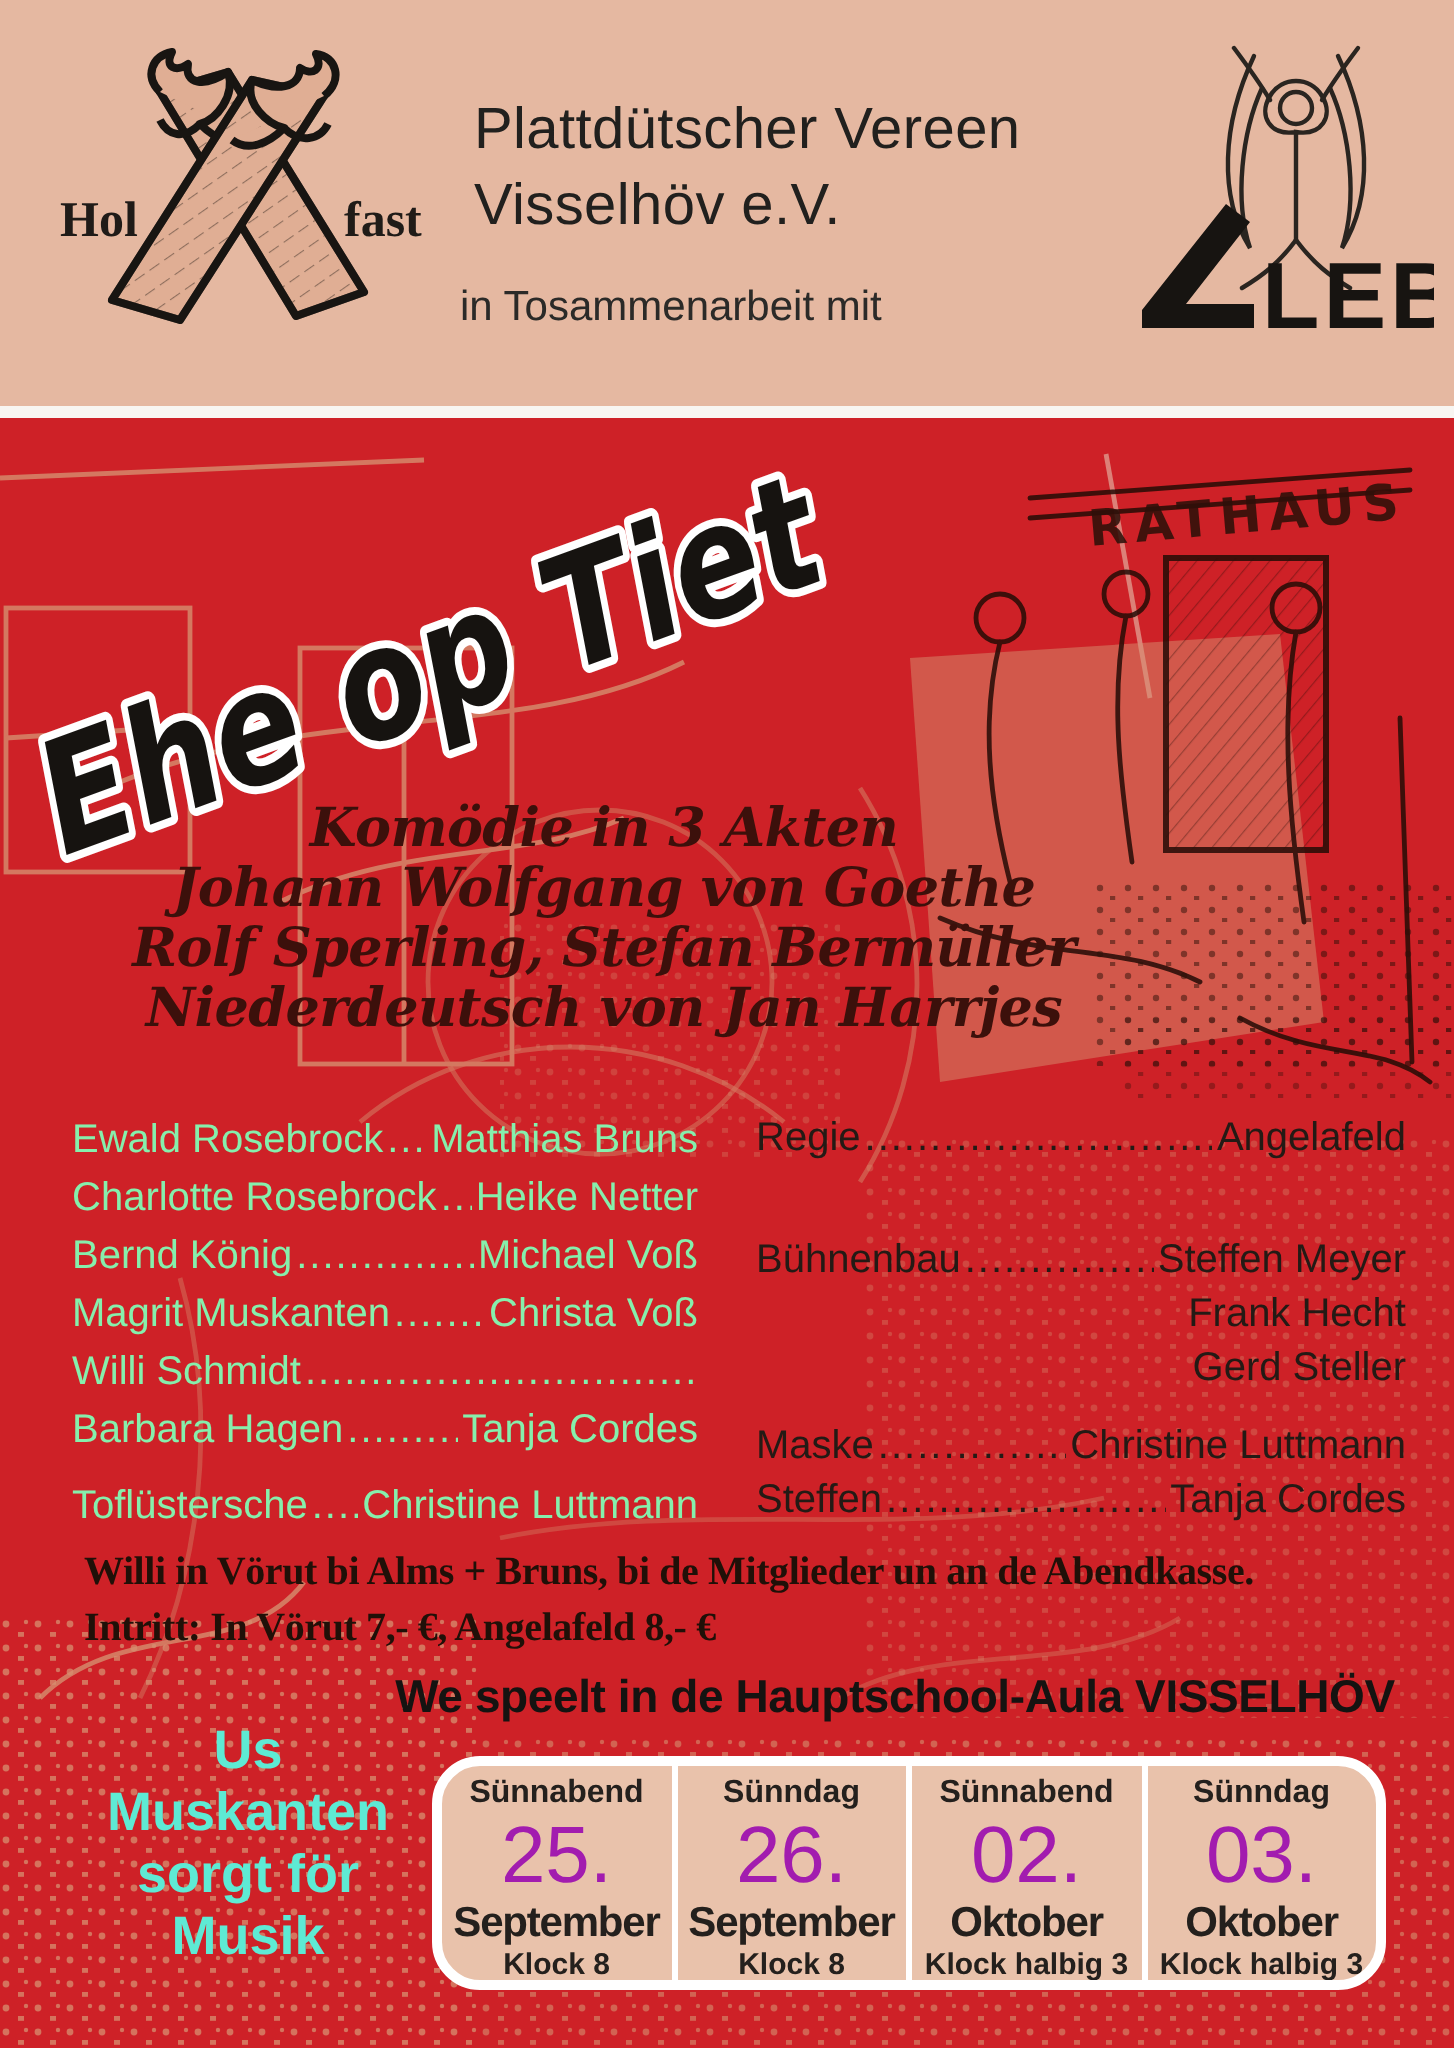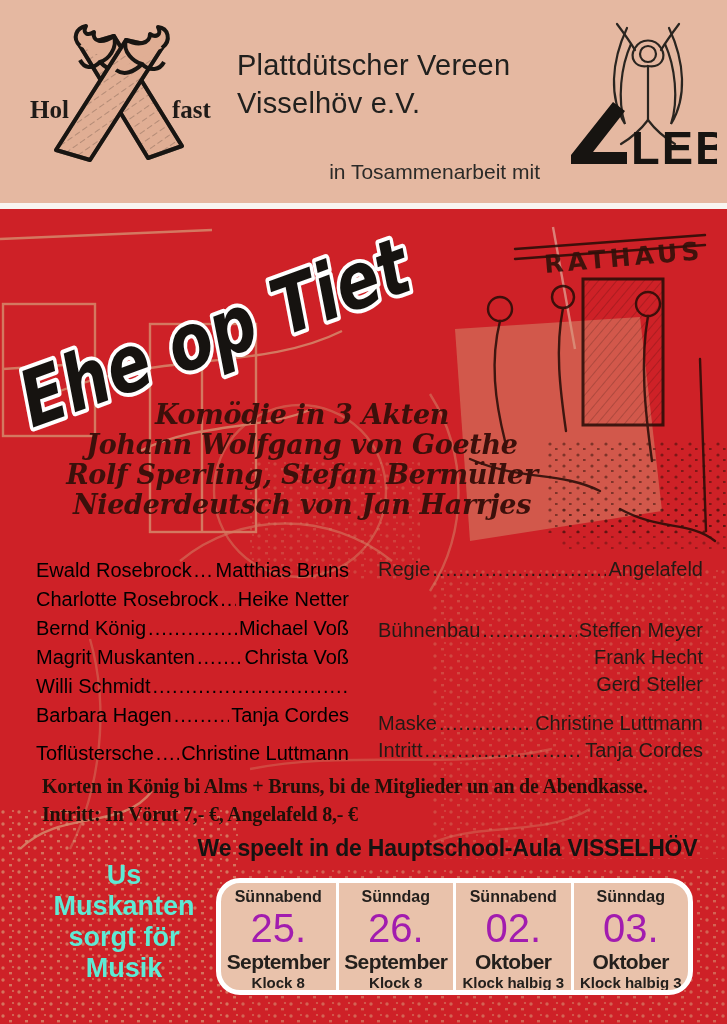--- a/index.html
+++ b/index.html
@@ -7,31 +7,31 @@
     position:relative;width:727px;height:1024px;overflow:hidden;
     background:#ce2127;
     font-family:"Liberation Sans", sans-serif;
   }
   
   .header{position:absolute;left:0;top:0;width:727px;height:203px;background:#e5b8a1;}
   .divider{position:absolute;left:0;top:203px;width:727px;height:6px;background:#f8f5f1;}
   .logo-left{position:absolute;left:22px;top:18px;}
   .org-block{position:absolute;left:237px;top:46px;color:#21201e;font-weight:normal;
              font-size:29px;line-height:38px;letter-spacing:0.2px;}
-  .coop{position:absolute;left:230px;top:160px;width:310px;text-align:right;
+  .coop{position:absolute;left:230px;top:142px;width:310px;text-align:left;
         color:#2b2a28;font-size:21px;}
   .logo-right{position:absolute;left:565px;top:16px;}
   
   .title-svg{position:absolute;left:8px;top:200px;}
   
   .subtitle{position:absolute;left:38px;top:400px;width:528px;text-align:center;
             font-family:"DejaVu Serif", serif;font-weight:bold;color:#3c100b;
             font-size:27px;line-height:30px;letter-spacing:-0.3px;font-style:italic;}
   
-  .cast{position:absolute;left:36px;top:556px;width:313px;color:#000000;
+  .cast{position:absolute;left:36px;top:556px;width:313px;color:#86efac;
         font-size:20px;line-height:29px;}
   .crew{position:absolute;left:378px;top:556px;width:325px;color:#241a15;
         font-size:20px;line-height:27px;}
   .c-row{display:flex;align-items:baseline;white-space:nowrap;}
   .leader{flex:1 1 auto;overflow:hidden;white-space:nowrap;margin:0 2px;min-width:8px;}
   .leader::after{content:"...................................................................";letter-spacing:1px;}
   .c-row.cont{justify-content:flex-end;}
   .prompter-row{margin-top:9px;}
   .gap-l{margin-top:34px;}
   .gap-s{margin-top:12px;}
@@ -241,28 +241,28 @@
     </div>
     <div class="c-row cont">
       <span class="actor">Gerd Steller</span>
     </div>
     <div class="c-row gap-s">
       <span class="role">Maske</span>
         <span class="leader"></span>
         <span class="actor">Christine Luttmann</span>
     </div>
     <div class="c-row">
-      <span class="role">Intritt</span>
+      <span class="role">Steffen</span>
         <span class="leader"></span>
         <span class="actor">Tanja Cordes</span>
     </div>
   </div>
 
   <div class="tickets">
-    <div>Korten in König bi Alms + Bruns, bi de Mitglieder un an de Abendkasse.</div>
+    <div>Willi in Vörut bi Alms + Bruns, bi de Mitglieder un an de Abendkasse.</div>
     <div>Intritt: In Vörut 7,- €, Angelafeld 8,- €</div>
   </div>
 
   <div class="venue">We speelt in de Hauptschool-Aula VISSELHÖV</div>
 
   <div class="music">
     <div>Us</div>
     <div>Muskanten</div>
     <div>sorgt för</div>
     <div>Musik</div>

